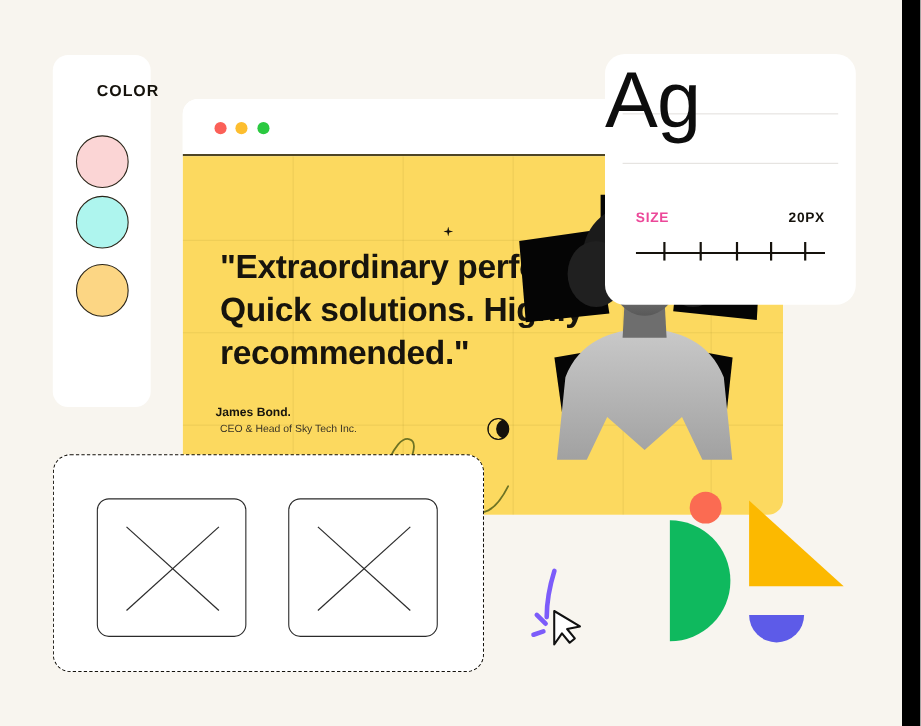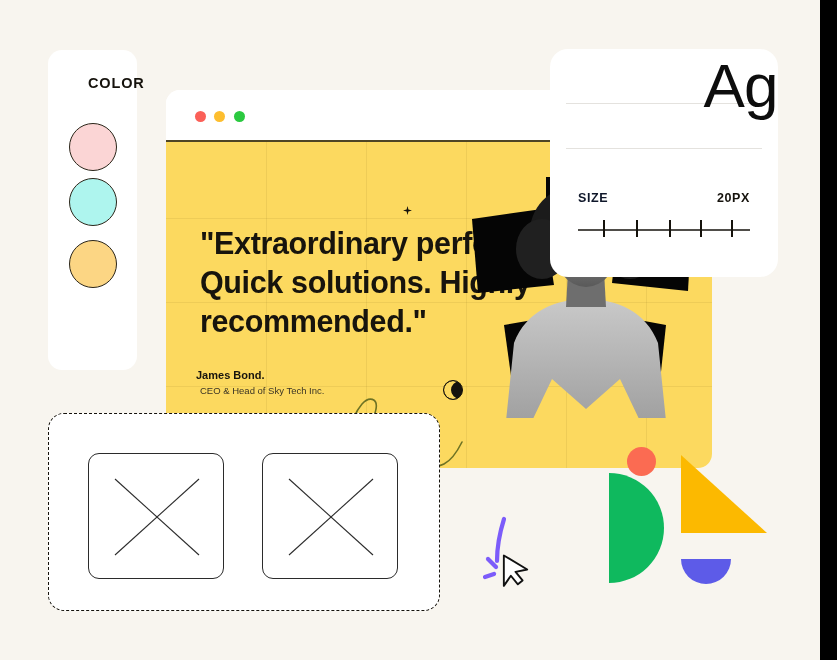--- a/index.html
+++ b/index.html
@@ -162,34 +162,34 @@
     position: absolute;
     left: 16px; right: 16px;
     height: 1px;
     background: #E4E2DE;
   }
   .type-guide.g1 { top: 54px; }
   .type-guide.g2 { top: 99px; }
   .specimen {
     position: absolute;
     left: 0; right: 0; top: 6px;
-    text-align: right;
-    font-size: 62px;
+    text-align: left;
+    font-size: 72px;
     line-height: 1;
     font-weight: 400;
     color: #0D0D0D;
     letter-spacing: -0.01em;
   }
   .size-label {
     position: absolute;
     left: 28px; top: 142px;
     font-size: 12.5px;
     font-weight: 700;
     letter-spacing: 0.05em;
-    color: #0f172a;
+    color: #ec4899;
   }
   .size-value {
     position: absolute;
     right: 28px; top: 142px;
     font-size: 12.5px;
     font-weight: 700;
     letter-spacing: 0.05em;
     color: #15120C;
   }
   .ruler { position: absolute; left: 28px; top: 168px; }

